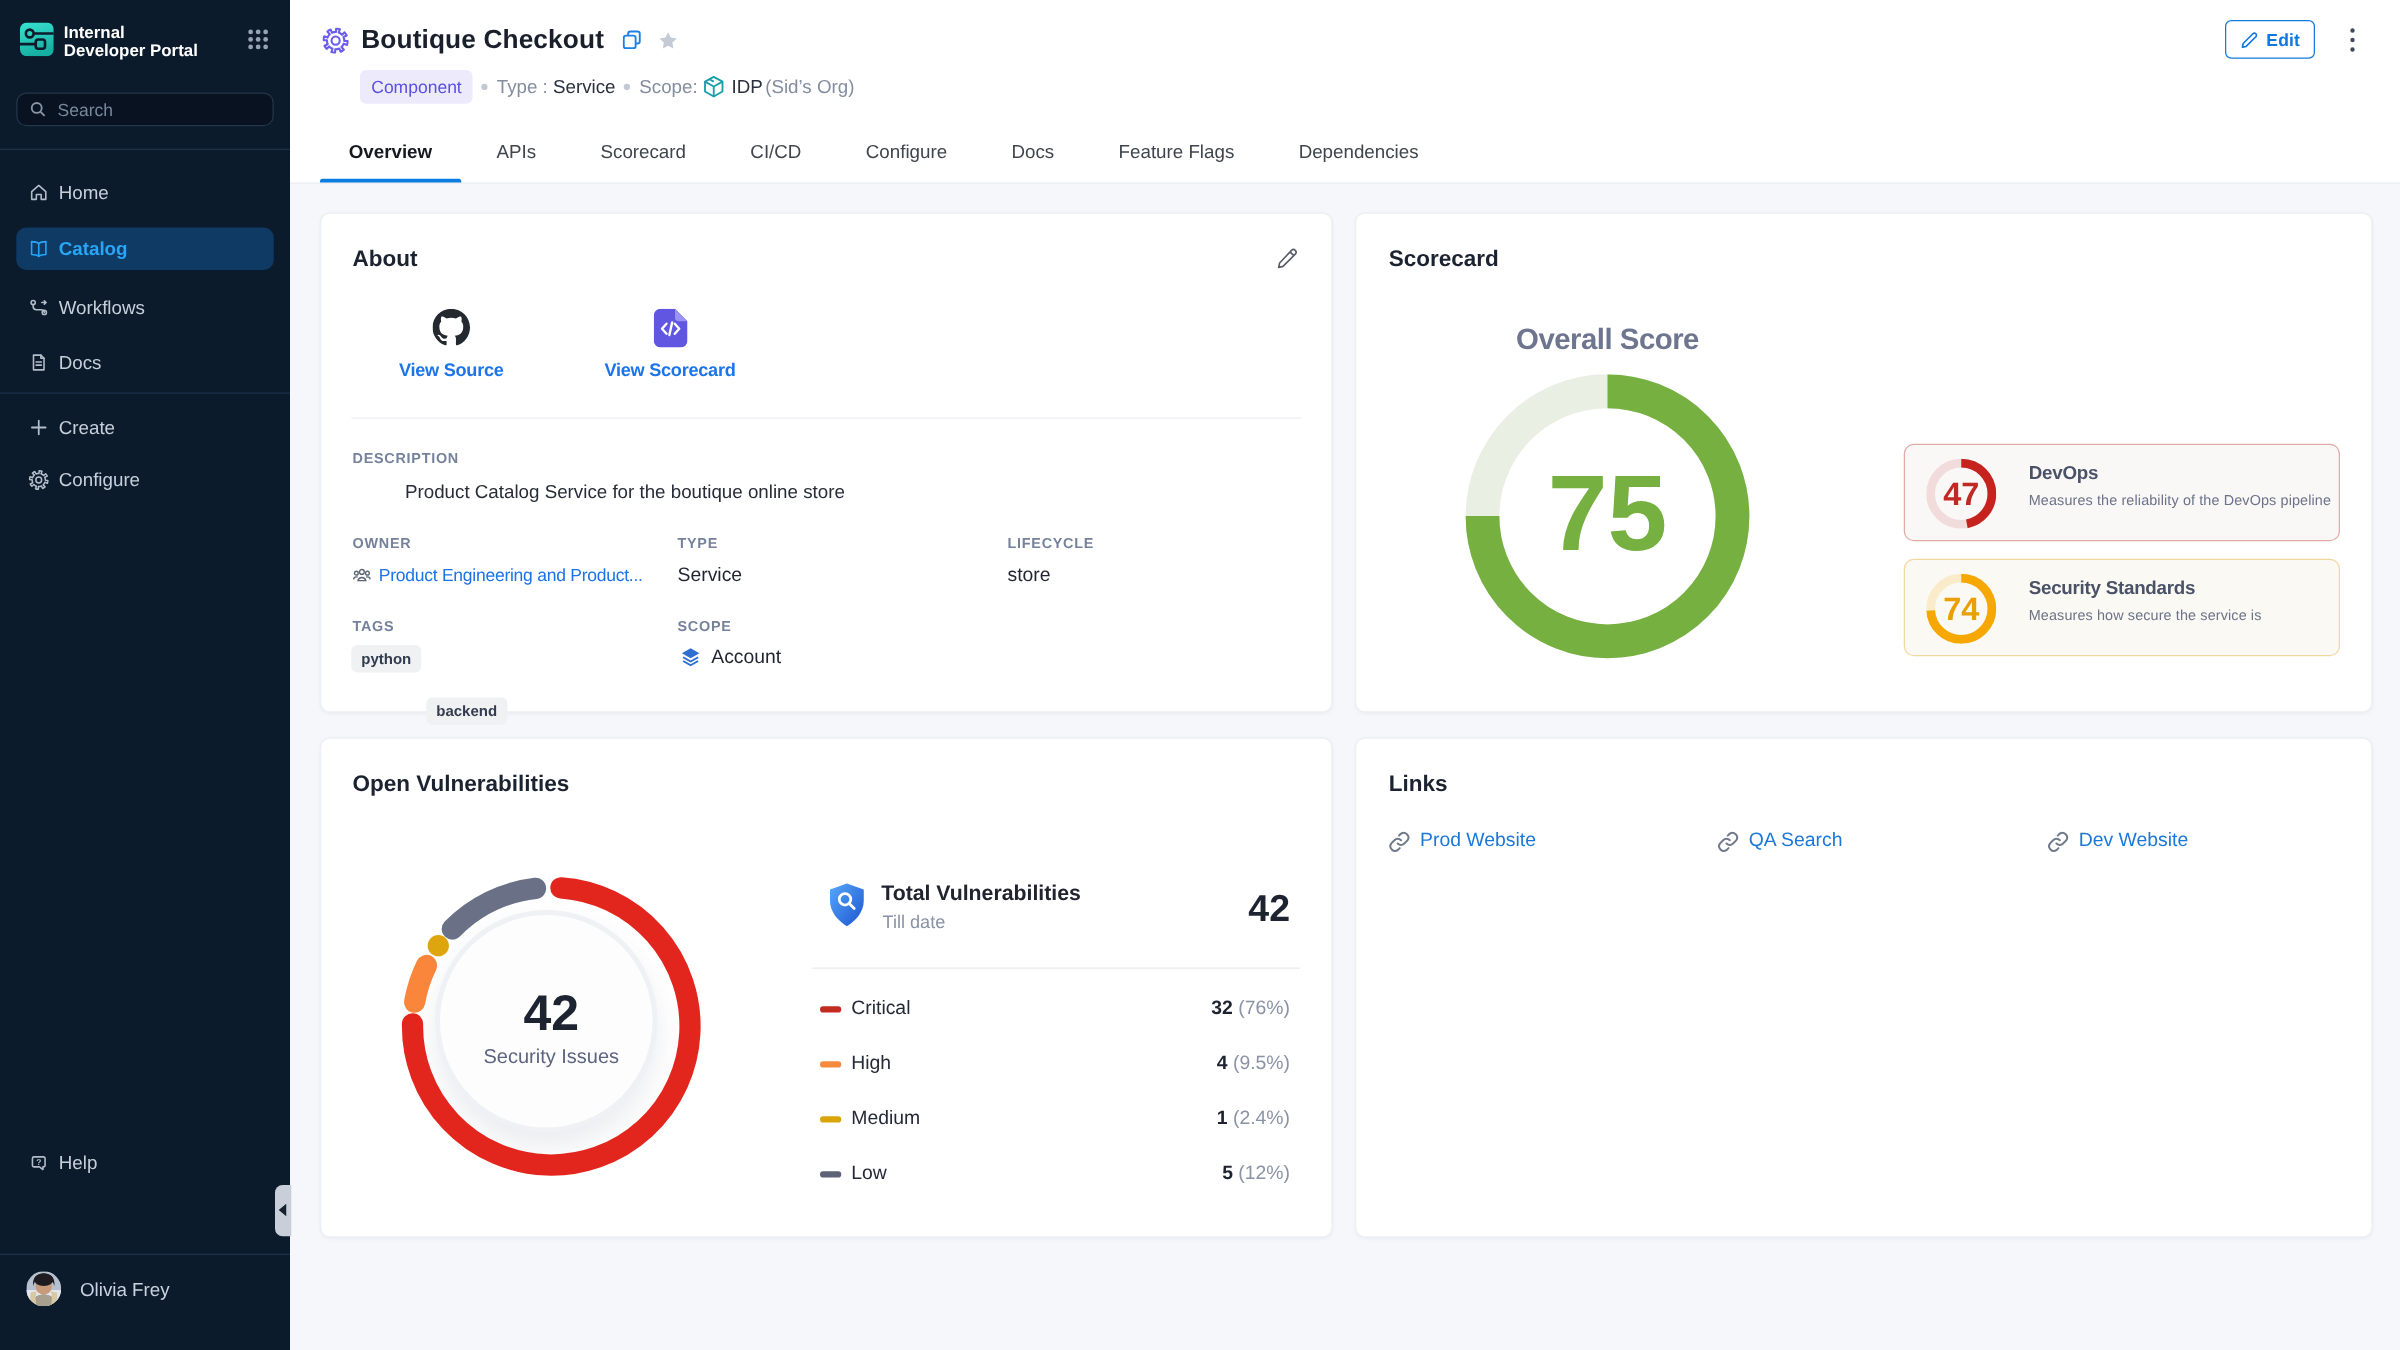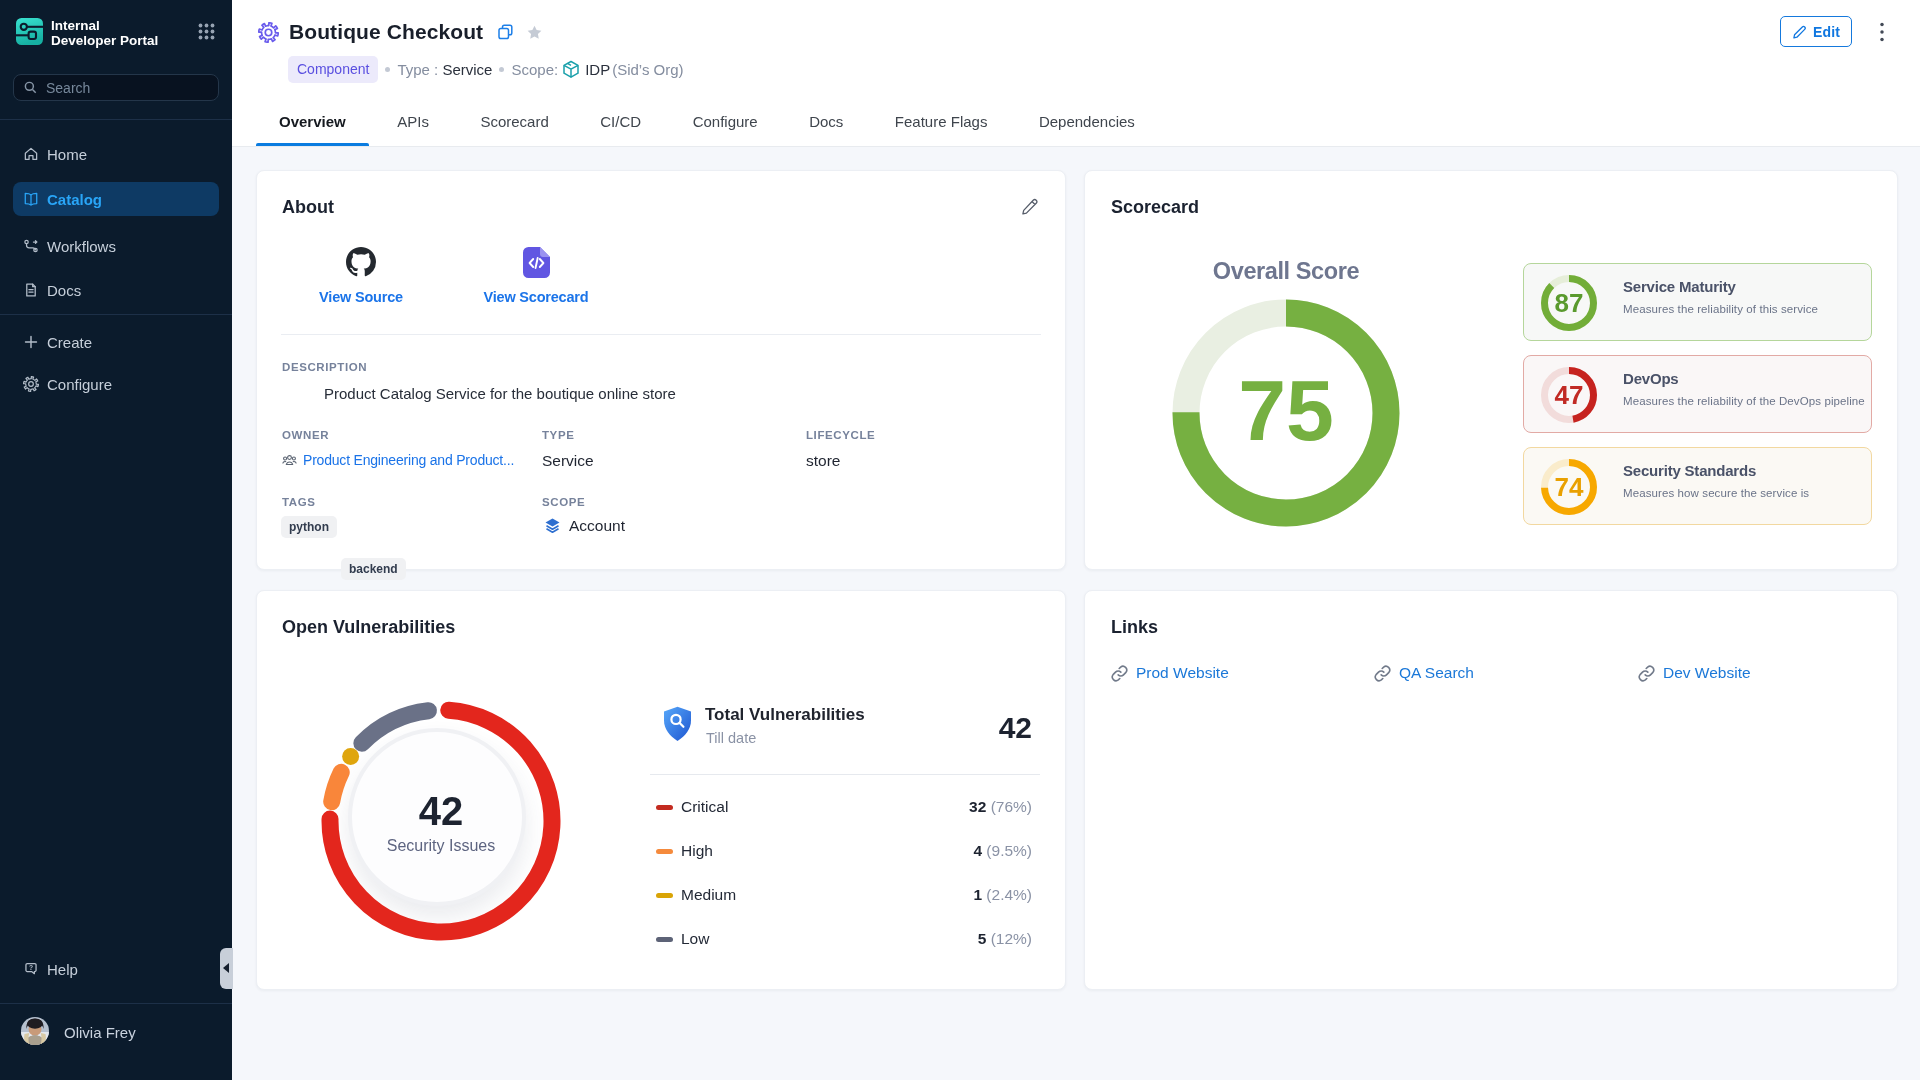--- a/index.html
+++ b/index.html
@@ -129,21 +129,21 @@
       </svg>
     <span>Create</span>
   </div>
   <div class="nav-item" style="top:367px;">
     <svg width="19" height="19" viewBox="0 0 20 20" fill="none" stroke="#b3bdc9" stroke-width="1.5" stroke-linejoin="round">
         <path d="M 8.74 3.52 A 6.6 6.6 0 0 1 10.29 3.41 L 10.41 0.71 A 9.3 9.3 0 0 1 13.26 1.29 L 12.31 3.82 A 6.6 6.6 0 0 1 14.87 5.54 L 16.86 3.72 A 9.3 9.3 0 0 1 18.46 6.14 L 16.01 7.26 A 6.6 6.6 0 0 1 16.59 10.29 L 19.29 10.41 A 9.3 9.3 0 0 1 18.71 13.26 L 16.18 12.31 A 6.6 6.6 0 0 1 14.46 14.87 L 16.28 16.86 A 9.3 9.3 0 0 1 13.86 18.46 L 12.74 16.01 A 6.6 6.6 0 0 1 9.71 16.59 L 9.59 19.29 A 9.3 9.3 0 0 1 6.74 18.71 L 7.69 16.18 A 6.6 6.6 0 0 1 5.13 14.46 L 3.14 16.28 A 9.3 9.3 0 0 1 1.54 13.86 L 3.99 12.74 A 6.6 6.6 0 0 1 3.41 9.71 L 0.71 9.59 A 9.3 9.3 0 0 1 1.29 6.74 L 3.82 7.69 A 6.6 6.6 0 0 1 5.54 5.13 L 3.72 3.14 A 9.3 9.3 0 0 1 6.14 1.54 L 7.26 3.99 Z"></path>
         <circle cx="10" cy="10" r="2.9"></circle>
       </svg>
     <span>Configure</span>
   </div>
-  <div class="nav-item" style="top:952px;">
+  <div class="nav-item" style="top:905px;align-items:flex-end;">
     <svg width="19" height="19" viewBox="0 0 19 19" fill="none" stroke="#b3bdc9" stroke-width="1.5" stroke-linejoin="round">
         <path d="M5 3 H14 a1.5 1.5 0 0 1 1.5 1.5 V11 a1.5 1.5 0 0 1 -1.5 1.5 H13.5 V15 L10.2 12.5 H5 A1.5 1.5 0 0 1 3.5 11 V4.5 A1.5 1.5 0 0 1 5 3 Z"></path>
         <text x="7.2" y="10.3" font-size="8" fill="#b3bdc9" stroke="none" font-weight="bold" font-family="Liberation Sans, sans-serif">?</text>
       </svg>
     <span>Help</span>
   </div>
   <div class="sdiv" style="top:1003px;"></div>
   <div class="avatar">
     <svg width="28" height="28" viewBox="0 0 28 28">
         <rect width="28" height="28" fill="#b6c0ce"></rect>
@@ -265,29 +265,20 @@
   </div>
 
   <div class="card" style="left:852px; top:170px; width:814px; height:400px;">
     <div class="card-title" style="left:26px;">Scorecard</div>
     <div style="position:absolute; left:51px; top:87px; width:300px; text-align:center; font-size:23.5px; font-weight:bold; color:#6e768f; letter-spacing:-0.4px;">Overall Score</div>
     <svg style="position:absolute; left:86px; top:127px;" width="230" height="230" viewBox="0 0 230 230">
       <circle cx="115" cy="115" r="100" fill="none" stroke="#e9efe2" stroke-width="27"></circle>
       <circle cx="115" cy="115" r="100" fill="none" stroke="#76b041" stroke-width="27" stroke-dasharray="471.24 628.32" transform="rotate(-90 115 115)"></circle>
       <text x="115" y="142" text-anchor="middle" font-size="86" font-weight="bold" fill="#76b041" font-family="Liberation Sans, sans-serif">75</text>
     </svg>
-    <div class="mini" style="top:92px; background:#f7f8f7; border-color:#b5d69b;">
-      <svg class="mring" width="56" height="56" viewBox="0 0 56 56">
-        <circle cx="28" cy="28" r="24.5" fill="none" stroke="#e6eed9" stroke-width="7"></circle>
-        <circle cx="28" cy="28" r="24.5" fill="none" stroke="#72ad38" stroke-width="7" stroke-dasharray="133.93 153.94" transform="rotate(-90 28 28)"></circle>
-        <text x="28" y="37" text-anchor="middle" font-size="26" font-weight="bold" fill="#5a9a2e" font-family="Liberation Sans, sans-serif">87</text>
-      </svg>
-      <div class="mtitle">Service Maturity</div>
-      <div class="msub">Measures the reliability of this service</div>
-    </div>
     <div class="mini" style="top:184px; background:#faf7f7; border-color:#e2aaa5;">
       <svg class="mring" width="56" height="56" viewBox="0 0 56 56">
         <circle cx="28" cy="28" r="24.5" fill="none" stroke="#f2dcdb" stroke-width="7"></circle>
         <circle cx="28" cy="28" r="24.5" fill="none" stroke="#c6231f" stroke-width="7" stroke-dasharray="72.35 153.94" transform="rotate(-90 28 28)"></circle>
         <text x="28" y="37" text-anchor="middle" font-size="26" font-weight="bold" fill="#c12a24" font-family="Liberation Sans, sans-serif">47</text>
       </svg>
       <div class="mtitle">DevOps</div>
       <div class="msub">Measures the reliability of the DevOps pipeline</div>
     </div>
     <div class="mini" style="top:276px; background:#fbf9f4; border-color:#f2d8a0;">

